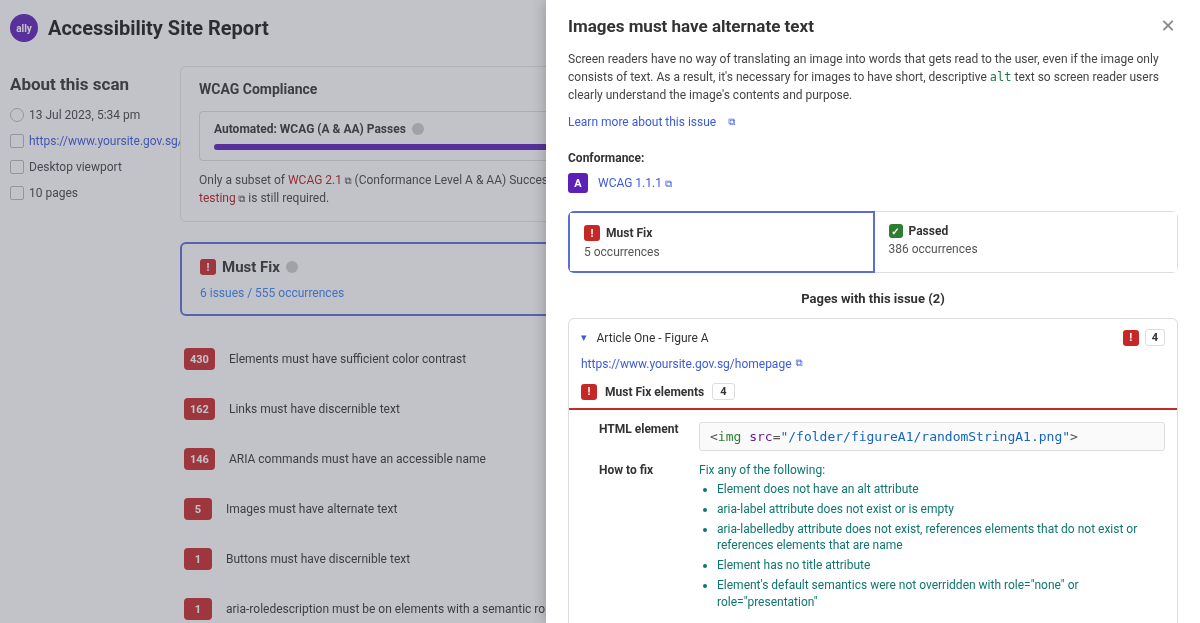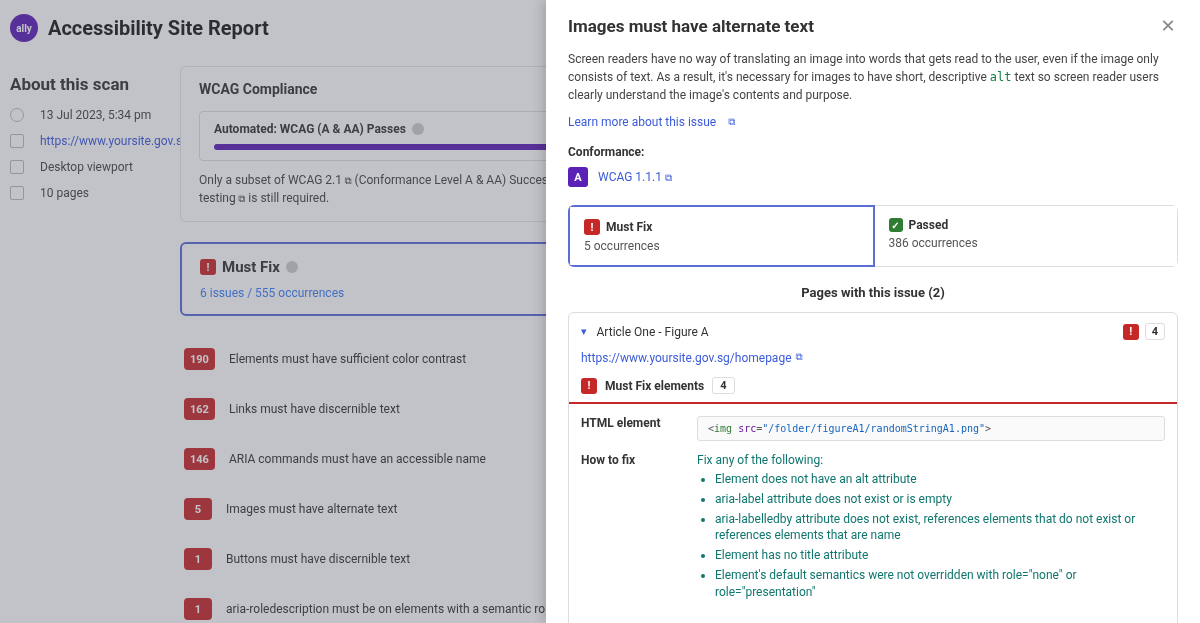--- a/index.html
+++ b/index.html
@@ -9,37 +9,37 @@
   .header { padding: 14px 10px; display: flex; align-items: center; gap: 10px; }
   .logo { width: 28px; height: 28px; border-radius: 50%; background: #5b21b6; color: #fff; display: flex; align-items: center; justify-content: center; font-size: 10px; font-weight: bold; }
   .header-title { font-size: 20px; font-weight: 700; color: #1a1a1a; }
   
   
   .body-row { display: flex; }
   
   
   .sidebar { width: 170px; padding: 18px 10px 10px 10px; }
   .sidebar h3 { font-size: 17px; font-weight: 700; margin-bottom: 14px; }
-  .side-item { display: flex; align-items: center; gap: 16px; font-size: 12px; color: #444; margin-bottom: 12px; }
+  .side-item { display: flex; align-items: center; gap: 5px; font-size: 12px; color: #444; margin-bottom: 12px; }
   .side-icon { width: 14px; height: 14px; border: 1px solid #bbb; border-radius: 2px; flex-shrink: 0; }
   .side-icon.clock { border-radius: 50%; }
   .side-link { color: #3b5bdb; text-decoration: none; }
   .ext-icon { font-size: 10px; color: inherit; }
   
   
   .main { flex: 1; padding: 10px 30px 10px 10px; }
   .card { border: 1px solid #e5e5e5; border-radius: 6px; padding: 14px 18px; margin-bottom: 20px; background: #fff; }
   .card-title { font-size: 14px; font-weight: 700; margin-bottom: 14px; }
   .wcag-box { border: 1px solid #ddd; border-radius: 4px; padding: 10px 14px; margin-bottom: 10px; }
   .wcag-label { font-size: 12px; font-weight: 700; display: flex; align-items: center; gap: 6px; margin-bottom: 8px; }
   .info-icon { width: 12px; height: 12px; border-radius: 50%; background: #ccc; display: inline-block; }
   .progress { height: 6px; background: #eee; border-radius: 3px; overflow: hidden; }
   .progress-fill { height: 100%; background: #5b21b6; width: 85%; }
   .subset-text { font-size: 12px; color: #444; line-height: 1.5; }
-  .subset-text a { color: #404040; text-decoration: none; }
+  .subset-text a { color: #b91c1c; text-decoration: none; }
   
   .two-col { display: flex; gap: 18px; }
   .col-card { flex: 1; border-radius: 6px; padding: 14px 18px; }
   .mustfix-card { border: 2px solid #5b6dd6; }
   .goodfix-card { border: 1px solid #e5e5e5; }
   .sev-row { display: flex; align-items: center; gap: 6px; font-size: 15px; font-weight: 700; margin-bottom: 10px; }
   .sev-badge { width: 16px; height: 16px; border-radius: 3px; display: inline-flex; align-items: center; justify-content: center; color: #fff; font-size: 11px; font-weight: bold; }
   .sev-red { background: #c62828; }
   .sev-orange { background: #e67e22; }
   .sub-count { font-size: 12px; color: #3b82f6; }
@@ -52,21 +52,21 @@
   
   
   .panel { position: absolute; top: 0; right: 0; bottom: 0; width: 654px; background: #fff; box-shadow: -2px 0 12px rgba(0,0,0,0.2); overflow-y: auto; }
   .panel-inner { padding: 16px 22px 30px 22px; }
   .panel-head { display: flex; justify-content: space-between; align-items: center; margin-bottom: 14px; }
   .panel-title { font-size: 17px; font-weight: 700; }
   .close-btn { width: 20px; height: 20px; cursor: pointer; color: #888; font-size: 18px; line-height: 1; background: none; border: none; }
   .panel-desc { font-size: 12px; color: #444; line-height: 1.5; margin-bottom: 10px; }
   .panel-desc code { font-family: monospace; color: #15803d; }
   .learn-link { font-size: 12px; color: #3b5bdb; text-decoration: none; display: inline-flex; align-items: center; gap: 12px; margin-bottom: 16px; }
-  .conf-label { font-size: 12px; font-weight: 700; margin-bottom: 8px; }
+  .conf-label { font-size: 12px; font-weight: 700; margin-bottom: 8px; margin-top: 6px; }
   .conf-row { display: flex; align-items: center; gap: 10px; margin-bottom: 18px; }
   .conf-badge { width: 20px; height: 20px; border-radius: 3px; background: #5b21b6; color: #fff; display: inline-flex; align-items: center; justify-content: center; font-size: 11px; font-weight: bold; }
   .conf-link { color: #3b5bdb; font-size: 12px; text-decoration: none; }
   
   .stats-row { display: flex; border-radius: 6px; overflow: hidden; margin-bottom: 18px; }
   .stat-box { flex: 1; padding: 12px 14px; border: 1px solid #ddd; }
   .stat-box.active { border: 2px solid #5b6dd6; }
   .stat-box + .stat-box { border-left: none; }
   .stat-head { display: flex; align-items: center; gap: 6px; font-size: 12px; font-weight: 700; margin-bottom: 4px; }
   .stat-sub { font-size: 12px; color: #555; }
@@ -80,23 +80,23 @@
   .acc-title { flex: 1; font-size: 12px; color: #333; }
   .acc-count { display: flex; align-items: center; gap: 6px; }
   .acc-count-box { border: 1px solid #ddd; border-radius: 3px; padding: 1px 6px; font-size: 11px; font-weight: 700; }
   
   .page-url { font-size: 12px; color: #3b5bdb; padding: 0 12px; margin-bottom: 12px; display: inline-flex; gap: 4px; }
   
   .mf-elements { padding: 0 12px; display: flex; align-items: center; gap: 8px; font-size: 12px; font-weight: 700; margin-bottom: 8px; }
   .mf-count-box { border: 1px solid #ddd; border-radius: 3px; padding: 1px 7px; font-size: 11px; font-weight: 700; }
   
   .elem-block { margin: 0 0 0 0; border-top: 2px solid #c62828; padding: 12px 12px 14px 12px; }
-  .elem-row { display: flex; gap: 16px; margin-bottom: 12px; }
+  .elem-row { display: flex; margin-bottom: 12px; margin-left: 18px; }
   .elem-label { width: 100px; font-size: 12px; font-weight: 700; flex-shrink: 0; }
-  .code-box { flex: 1; border: 1px solid #ddd; background: #fafafa; border-radius: 3px; padding: 6px 10px; font-family: monospace; font-size: 10px; color: #555; overflow-x: auto; white-space: nowrap; }
+  .code-box { flex: 1; border: 1px solid #ddd; background: #fafafa; border-radius: 3px; padding: 6px 10px; font-family: monospace; font-size: 13px; color: #555; overflow-x: auto; white-space: nowrap; }
   .code-box .tag { color: #2e7d32; }
   .code-box .attr { color: #6a1b9a; }
   .code-box .str { color: #1565c0; }
   .fix-content { flex: 1; font-size: 12px; color: #0f766e; }
   .fix-content ul { padding-left: 18px; margin-top: 4px; }
   .fix-content li { margin-bottom: 3px; line-height: 1.4; }
 </style>
 </head>
 <body>
 
@@ -158,21 +158,21 @@
         <div class="sev-row">
           <span class="sev-badge sev-orange">○</span>
           <span></span>
         </div>
         <div class="sub-count">3 is</div>
       </div>
     </div>
 
     <div style="margin-top:18px">
       <div class="issue-row">
-          <span class="count-badge">190</span>
+          <span class="count-badge">430</span>
           <span>Elements must have sufficient color contrast</span>
         </div>
       <div class="issue-row">
           <span class="count-badge">162</span>
           <span>Links must have discernible text</span>
         </div>
       <div class="issue-row">
           <span class="count-badge">146</span>
           <span>ARIA commands must have an accessible name</span>
         </div>

